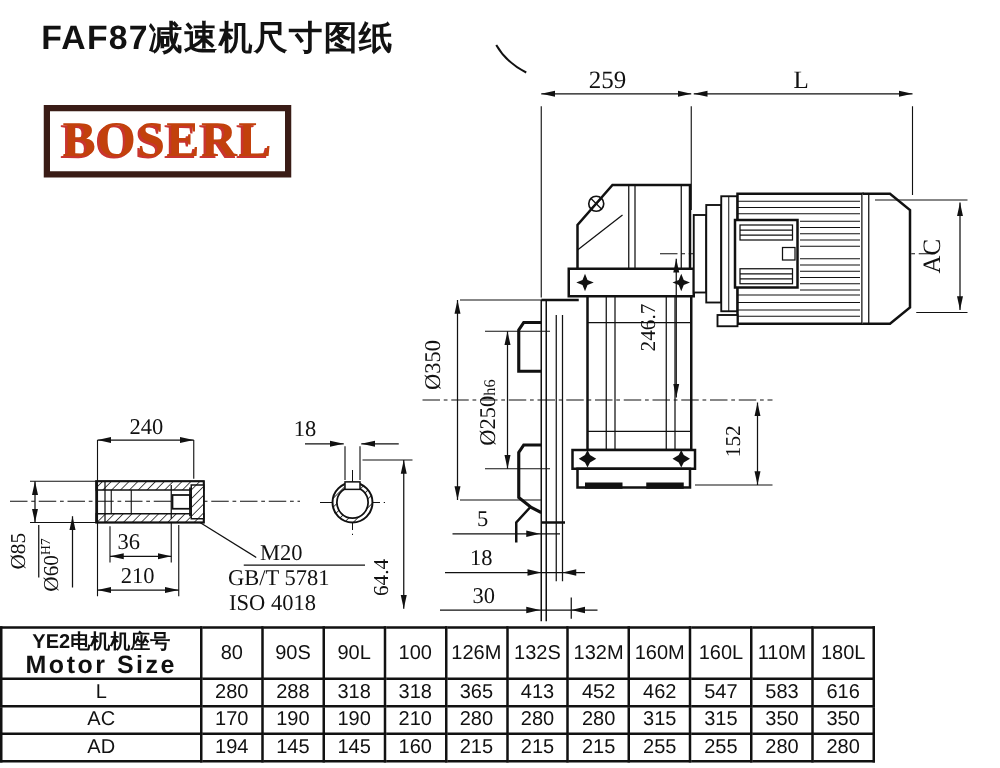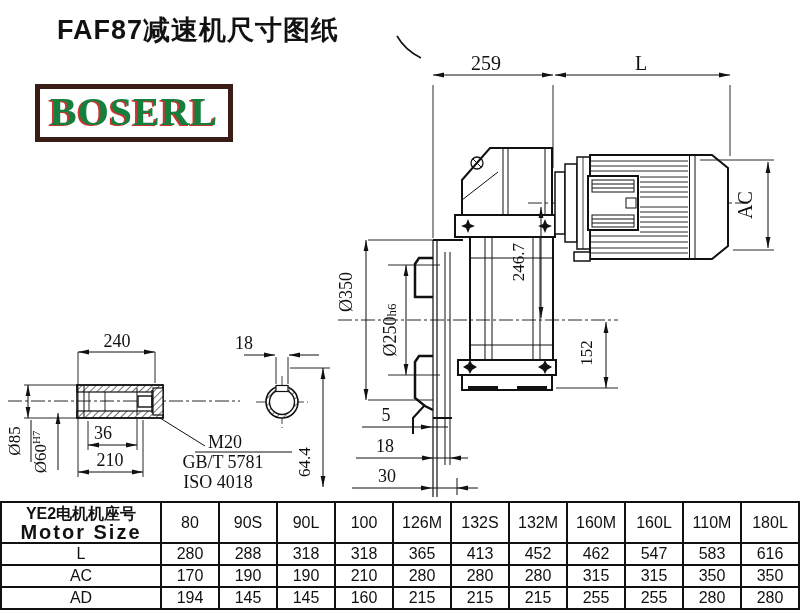--- a/index.html
+++ b/index.html
@@ -1,32 +1,32 @@
 <!DOCTYPE html>
 <html><head>
 <meta charset="utf-8">
 <style>
   html,body{margin:0;padding:0;background:#ffffff;}
   #stage{position:relative;width:800px;height:614px;background:#ffffff;overflow:hidden;
          font-family:"Liberation Sans","DejaVu Sans",sans-serif;color:#111;}
   
   #page-title{position:absolute;left:33px;top:12px;font-size:27px;font-weight:bold;
-              letter-spacing:1px;color:#121212;white-space:nowrap;margin-left:24px;}
+              letter-spacing:1px;color:#121212;white-space:nowrap;}
   
   #logo-box{position:absolute;left:35px;top:84px;border:5px solid #3a1c16;background:#fff;
             padding:0 10px 2px 10px;}
   #logo-text{font-family:"Liberation Serif","DejaVu Serif",serif;font-weight:bold;
-             font-size:40px;line-height:46px;color:#15803d;letter-spacing:1px;
+             font-size:40px;line-height:46px;color:#c2410c;letter-spacing:1px;
              text-shadow:-2px 1px 0 rgba(195,30,25,0.9);}
   
   #drawing{position:absolute;left:0;top:0;}
   .dimtxt{font-family:"Liberation Serif","DejaVu Serif",serif;fill:#111;}
   
   #spec-table-wrap{position:absolute;left:0;top:501px;width:800px;}
-  table.spec{border-collapse:collapse;width:800px;table-layout:fixed;
+  table.spec{border-collapse:collapse;width:700px;table-layout:fixed;
              font-family:"Liberation Sans","DejaVu Sans",sans-serif;}
   table.spec th,table.spec td{border:2px solid #111;text-align:center;vertical-align:middle;
              font-size:16px;font-weight:normal;color:#111;padding:0;overflow:hidden;white-space:nowrap;}
   table.spec th.first{width:158px;font-size:16px;line-height:19px;font-weight:bold;}
   table.spec tr.hdr{height:41px;}
   table.spec tr.datarow{height:22px;}
   .hdr-en{letter-spacing:2px;font-size:20px;}
 </style>
 </head>
 <body>

